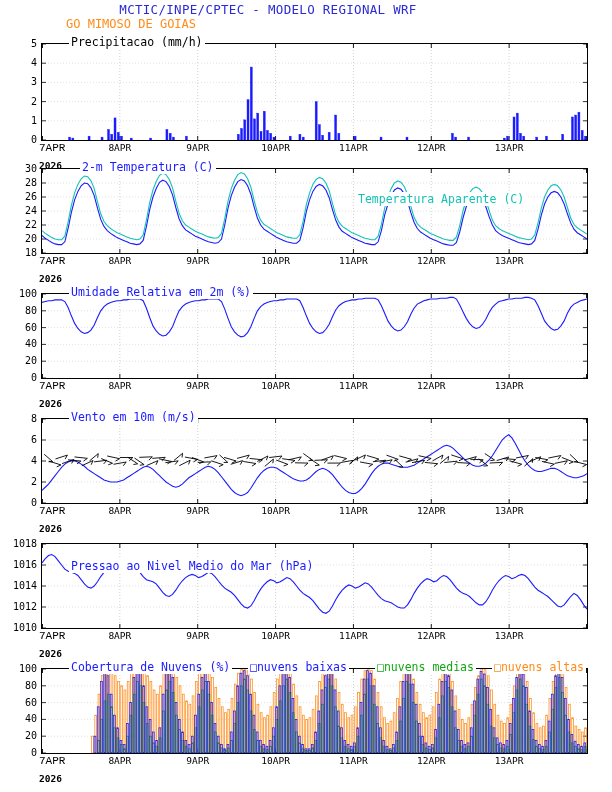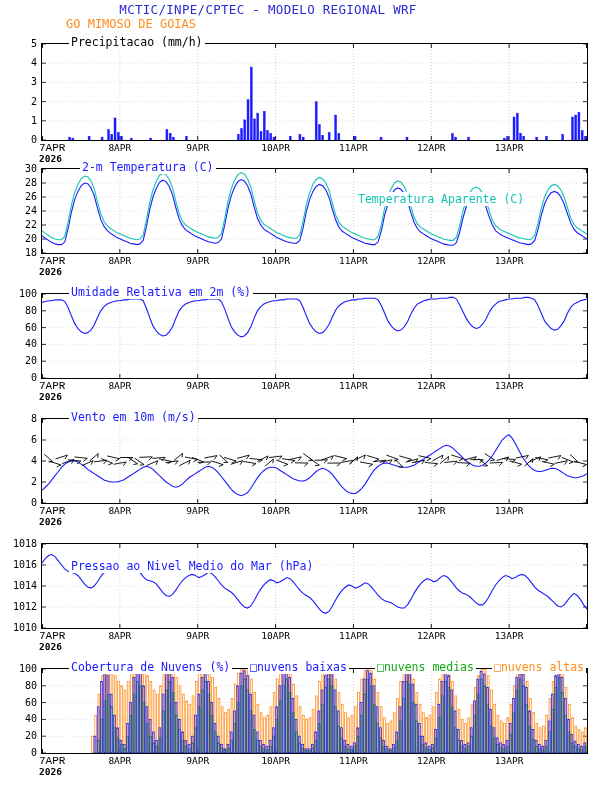--- a/index.html
+++ b/index.html
@@ -23,21 +23,21 @@
   .ptitle.blue{color:#1a1aff;}
   .ptitle.cyan{color:#13c3b3;}
   .ptitle.green{color:#13a813;}
   .ptitle.orange{color:#ff8c1a;}
 
   .ylab{position:absolute;font-size:10px;font-family:"DejaVu Sans Mono",monospace;color:#000;
     text-align:right;width:36px;}
   .xlab{position:absolute;font-size:9.5px;font-family:"DejaVu Sans Mono",monospace;color:#000;
     text-align:center;width:46px;}
   .xlab-left{position:absolute;font-size:11px;font-family:Liberation Mono, monospace;color:#000;text-align:right;}
-  .yr{position:absolute;font-size:9.5px;font-family:"DejaVu Sans Mono",monospace;color:#000;font-weight:bold;}
+  .yr{position:absolute;font-size:9.5px;font-family:"DejaVu Sans Mono",monospace;color:#000;font-weight:bold;margin-top:7px;}
 </style>
 </head>
 <body>
 
 <div class="page">
 
   <div class="hdr-title">MCTIC/INPE/CPTEC - MODELO REGIONAL WRF</div>
   <div class="hdr-sub-left">GO MIMOSO DE GOIAS</div>
   <div class="hdr-sub-right">07/04/2026 00Z</div>
 

